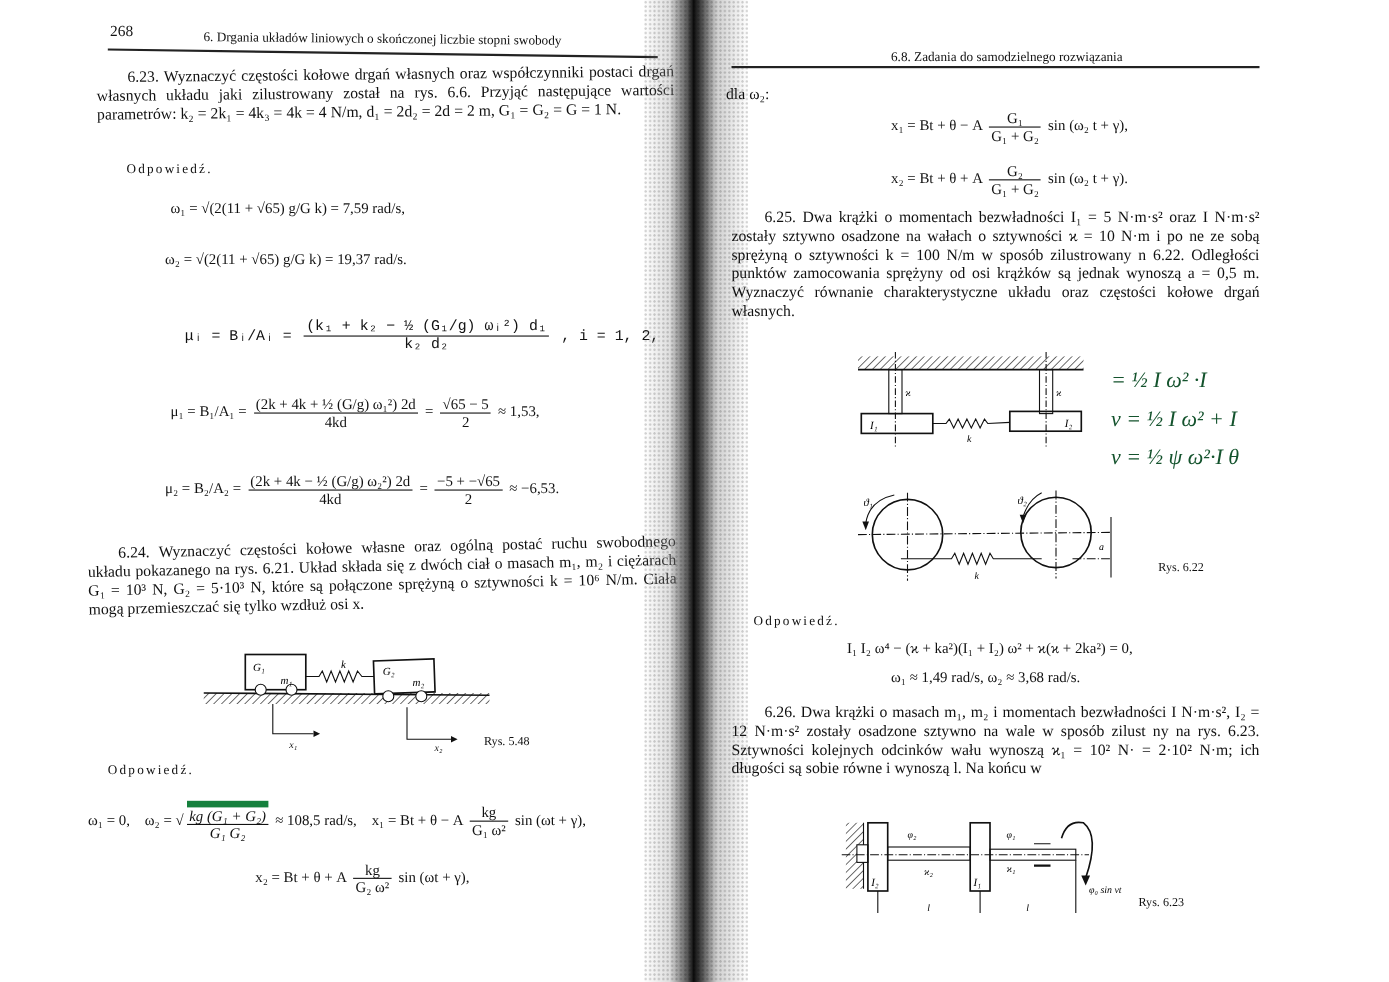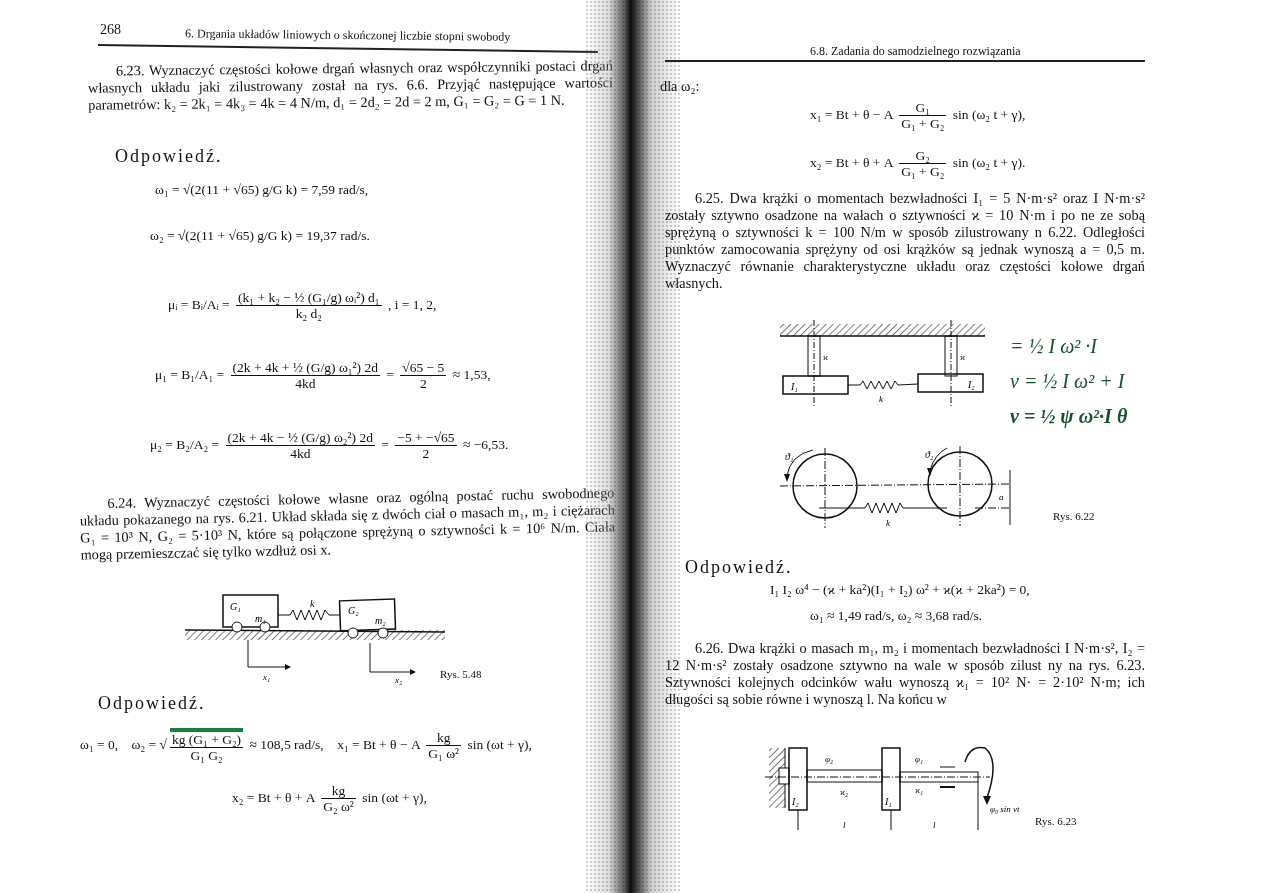--- a/index.html
+++ b/index.html
@@ -11,21 +11,21 @@
     background:
       linear-gradient(90deg, rgba(255,255,255,0) 0%, rgba(160,160,160,.35) 25%, rgba(60,60,60,.85) 42%, #0c0c0c 48%, rgba(40,40,40,.9) 54%, rgba(150,150,150,.45) 70%, rgba(255,255,255,0) 100%);}
   .gutter::after{content:"";position:absolute;inset:0;
     background-image:radial-gradient(rgba(0,0,0,.35) 1px, transparent 1.2px);
     background-size:4px 4px;opacity:.5;}
   .abs{position:absolute;}
   .hdr{font-size:12px;}
   .rule{position:absolute;height:1.5px;background:#222;}
   .p{font-size:14.3px;line-height:17px;text-align:justify;}
   .num{font-weight:normal;}
-  .spaced{letter-spacing:2px;font-size:18px;}
+  .spaced{letter-spacing:2px;font-size:12px;}
   .eq{font-size:13.5px;font-style:normal;white-space:nowrap;}
   .frac{display:inline-block;vertical-align:middle;text-align:center;margin:0 3px;}
   .frac>span{display:block;padding:0 2px;line-height:15px;}
   .frac>span.top{border-bottom:1px solid #111;}
   .cap{font-size:11px;}
   svg text{font-family:"Liberation Serif",serif;}
   .hand{font-family:"Liberation Serif",serif;font-style:italic;color:#14532d;font-size:20px;}
 </style>
 </head>
 <body>
@@ -37,21 +37,21 @@
 
   <div class="abs p" style="left:88px;top:60px;width:525px;text-indent:28px;transform:rotate(-0.6deg);">
     <span class="num">6.23.</span>
     <span>Wyznaczyć częstości kołowe drgań własnych oraz współczynniki postaci drgań własnych układu jaki zilustrowany został na rys. 6.6. Przyjąć następujące wartości parametrów: k₂ = 2k₁ = 4k₃ = 4k = 4  N/m,  d₁ = 2d₂ = 2d = 2  m, G₁ = G₂ = G = 1 N.</span>
   </div>
 
   <div class="abs spaced" style="left:115px;top:146px;">Odpowiedź.</div>
   <div class="abs eq" style="left:155px;top:182px;">ω₁ = √(2(11 + √65) g/G k) = 7,59 rad/s,</div>
   <div class="abs eq" style="left:150px;top:228px;">ω₂ = √(2(11 + √65) g/G k) = 19,37 rad/s.</div>
 
-  <div class="abs eq" style="left:168px;top:290px;">
+  <div class="abs eq" style="left:168px;top:290px;font-family:Liberation Mono, monospace;">
     <span>μᵢ = Bᵢ/Aᵢ =</span>
     <span class="frac"><span class="top">(k₁ + k₂ − ½ (G₁/g) ωᵢ²) d₁</span><span>k₂ d₂</span></span>
     <span>,     i = 1, 2,</span>
   </div>
 
   <div class="abs eq" style="left:155px;top:360px;">
     <span>μ₁ = B₁/A₁ =</span>
     <span class="frac"><span class="top">(2k + 4k + ½ (G/g) ω₁²) 2d</span><span>4kd</span></span>
     =
     <span class="frac"><span class="top">√65 − 5</span><span>2</span></span>
@@ -96,21 +96,21 @@
     <polyline points="185,58 185,87 225,87" fill="none" stroke="#111"></polyline>
       <polygon points="225,84 231,87 225,90" fill="#111"></polygon>
     <text x="78" y="95" font-size="9" font-style="italic">x₁</text>
     <text x="210" y="98" font-size="9" font-style="italic">x₂</text>
   </svg>
   <div class="abs cap" style="left:440px;top:668px;">Rys. 5.48</div>
 
   <div class="abs spaced" style="left:98px;top:693px;">Odpowiedź.</div>
   <div class="abs eq" style="left:80px;top:728px;">
     <span>ω₁ = 0,</span>&nbsp;&nbsp;&nbsp;
-    <span>ω₂ = √</span><span class="frac" style="border-top:4px solid #15803d;"><span class="top">kg (G₁ + G₂)</span><span>G₁ G₂</span></span>
+    <span>ω₂ = √</span><span class="frac" style="border-top:6px solid #15803d;font-style:italic;"><span class="top">kg (G₁ + G₂)</span><span>G₁ G₂</span></span>
     <span>≈ 108,5 rad/s,</span>&nbsp;&nbsp;&nbsp;
     <span>x₁ = Bt + θ − A</span>
     <span class="frac"><span class="top">kg</span><span>G₁ ω²</span></span>
     <span>sin (ωt + γ),</span>
   </div>
   <div class="abs eq" style="left:232px;top:783px;">
     <span>x₂ = Bt + θ + A</span>
     <span class="frac"><span class="top">kg</span><span>G₂ ω²</span></span>
     <span>sin (ωt + γ),</span>
   </div>
@@ -176,21 +176,21 @@
     <line x1="235" y1="30" x2="235" y2="85" stroke="#111"></line>
     <text x="10" y="20" font-size="10" font-style="italic">ϑ₁</text>
     <text x="150" y="18" font-size="10" font-style="italic">ϑ₂</text>
     <text x="111" y="86" font-size="9" font-style="italic">k</text>
     <text x="224" y="60" font-size="9" font-style="italic">a</text>
   </svg>
   <div class="abs cap" style="left:397px;top:510px;margin-left:31px;">Rys. 6.22</div>
 
   <div class="abs hand" style="left:385px;top:335px;">= ½ I ω² ·I</div>
   <div class="abs hand" style="left:385px;top:370px;">v = ½ I ω² + I</div>
-  <div class="abs hand" style="left:385px;top:405px;font-weight:bold;">v = ½ ψ ω²·I θ</div>
+  <div class="abs hand" style="left:385px;top:405px;">v = ½ ψ ω²·I θ</div>
 
   <div class="abs spaced" style="left:60px;top:557px;">Odpowiedź.</div>
   <div class="abs eq" style="left:145px;top:582px;">I₁ I₂ ω⁴ − (ϰ + ka²)(I₁ + I₂) ω² + ϰ(ϰ + 2ka²) = 0,</div>
   <div class="abs eq" style="left:185px;top:608px;">ω₁ ≈ 1,49 rad/s,     ω₂ ≈ 3,68 rad/s.</div>
 
   <div class="abs p" style="left:40px;top:640px;width:480px;text-indent:30px;">
     <span class="num">6.26.</span>
     <span>Dwa krążki o masach m₁, m₂ i momentach bezwładności I N·m·s², I₂ = 12 N·m·s² zostały osadzone sztywno na wale w sposób zilust ny na rys. 6.23. Sztywności kolejnych odcinków wału wynoszą ϰ₁ = 10² N· = 2·10² N·m; ich długości są sobie równe i wynoszą l. Na końcu w</span>
   </div>
 

